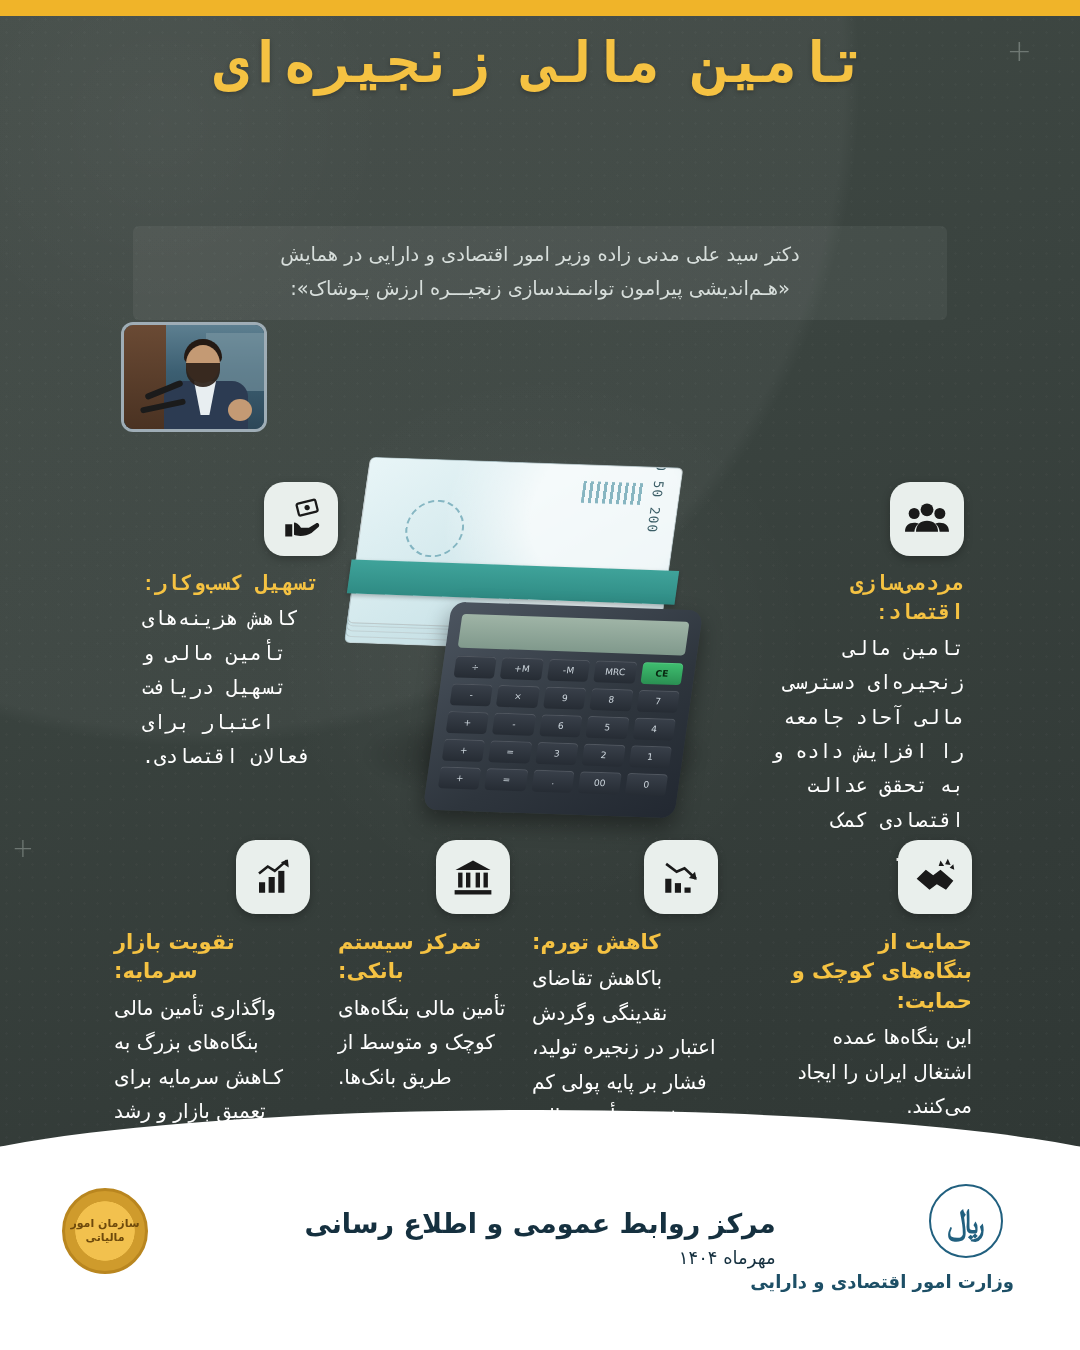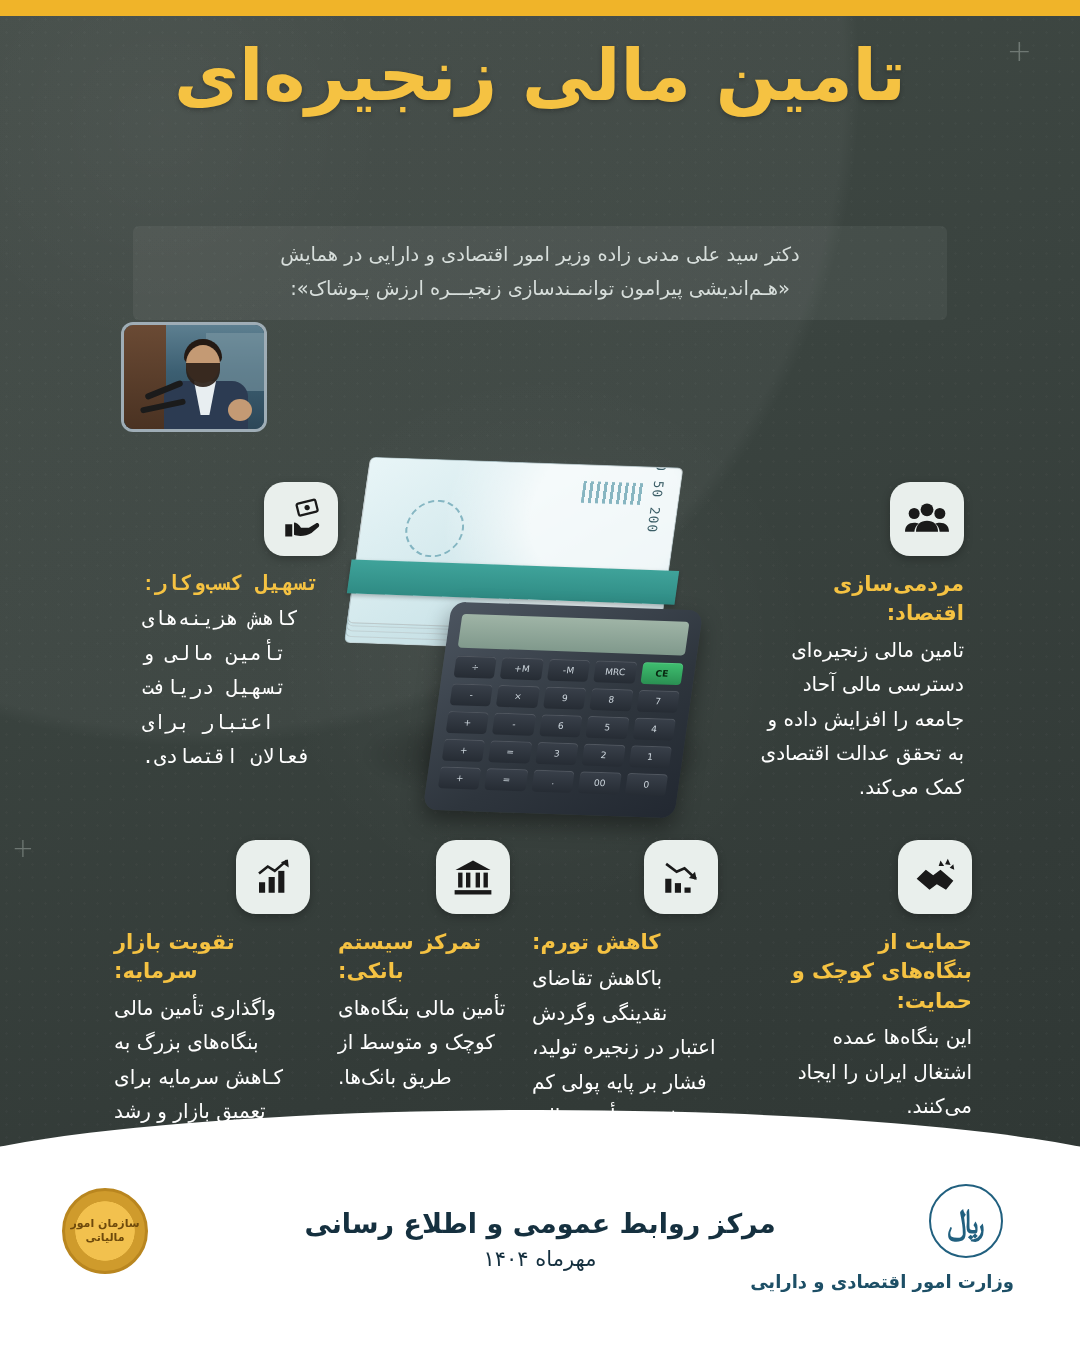--- a/index.html
+++ b/index.html
@@ -45,26 +45,27 @@
   .plus.p1 { right: 48px; top: 36px; }
   .plus.p2 { left: 143px; top: 410px; font-size: 26px; }
   .plus.p3 { left: 12px; top: 835px; font-size: 26px; }
 
   
   .header {
     position: absolute; top: 34px; right: 0; left: 0;
     text-align: center;
   }
   .title-1 {
-    font-size: 71px;
+    font-size: 57px;
     font-weight: bold;
     color: #f5c242;
     letter-spacing: 0px;
     line-height: 1.18;
     text-shadow: 0 2px 5px rgba(0,0,0,.25);
+    font-family: Liberation Mono, monospace;
   }
   .title-2 {
     margin-top: 12px;
     font-size: 44px;
     font-weight: bold;
     color: #ffffff;
     line-height: 1.2;
   }
 
   .quote-band {
@@ -210,21 +211,21 @@
     color: #ffffff;
     font-size: 20px;
     line-height: 1.72;
     margin-top: 4px;
   }
 
   
   .i-right-top { right: 742px; top: 482px; width: 196px; text-align: left; font-family: Liberation Mono, monospace; }
   .i-right-top .badge { margin-left: auto; }
 
-  .i-left-top { left: 752px; top: 482px; width: 212px; text-align: right; }
+  .i-left-top { left: 752px; top: 482px; width: 212px; text-align: right; font-family: Liberation Mono, monospace; }
 
   .i-row2-a { right: 770px; top: 840px; width: 196px; text-align: left; }
   .i-row2-a .badge { margin-left: auto; }
   .i-row2-b { right: 570px; top: 840px; width: 172px; text-align: left; }
   .i-row2-b .badge { margin-left: auto; }
   .i-row2-c { right: 362px; top: 840px; width: 186px; text-align: left; margin-left: 13px; }
   .i-row2-c .badge { margin-left: auto; }
   .i-row2-d { left: 782px; top: 840px; width: 190px; text-align: right; }
 
   
@@ -260,24 +261,24 @@
     color: #21607f; font-size: 34px; font-weight: bold;
   }
   .emblem-caption {
     margin-top: 10px;
     color: #1d4f66; font-size: 18px; font-weight: bold;
     line-height: 1.5;
     white-space: nowrap;
   }
   .center-credit {
     position: absolute; left: 50%; transform: translateX(-50%);
-    top: 46px; text-align: center;
+    top: 46px; text-align: right;
   }
   .center-credit .l1 { color: #15303f; font-size: 27px; font-weight: bold; }
-  .center-credit .l2 { color: #15303f; font-size: 21px; margin-top: 8px; }
+  .center-credit .l2 { color: #15303f; font-size: 18px; margin-top: 8px; }
   .emblem-left {
     position: absolute; left: 62px; top: 26px;
     width: 86px; height: 86px;
     border-radius: 50%;
     background: radial-gradient(circle at 50% 50%, #f2c14e 0 52%, #cf9b2c 53% 100%);
     border: 3px solid #b9861f;
     display: flex; align-items: center; justify-content: center;
     color: #6e4a0c; font-size: 11px; text-align: center; line-height: 1.3;
     font-weight: bold;
   }

